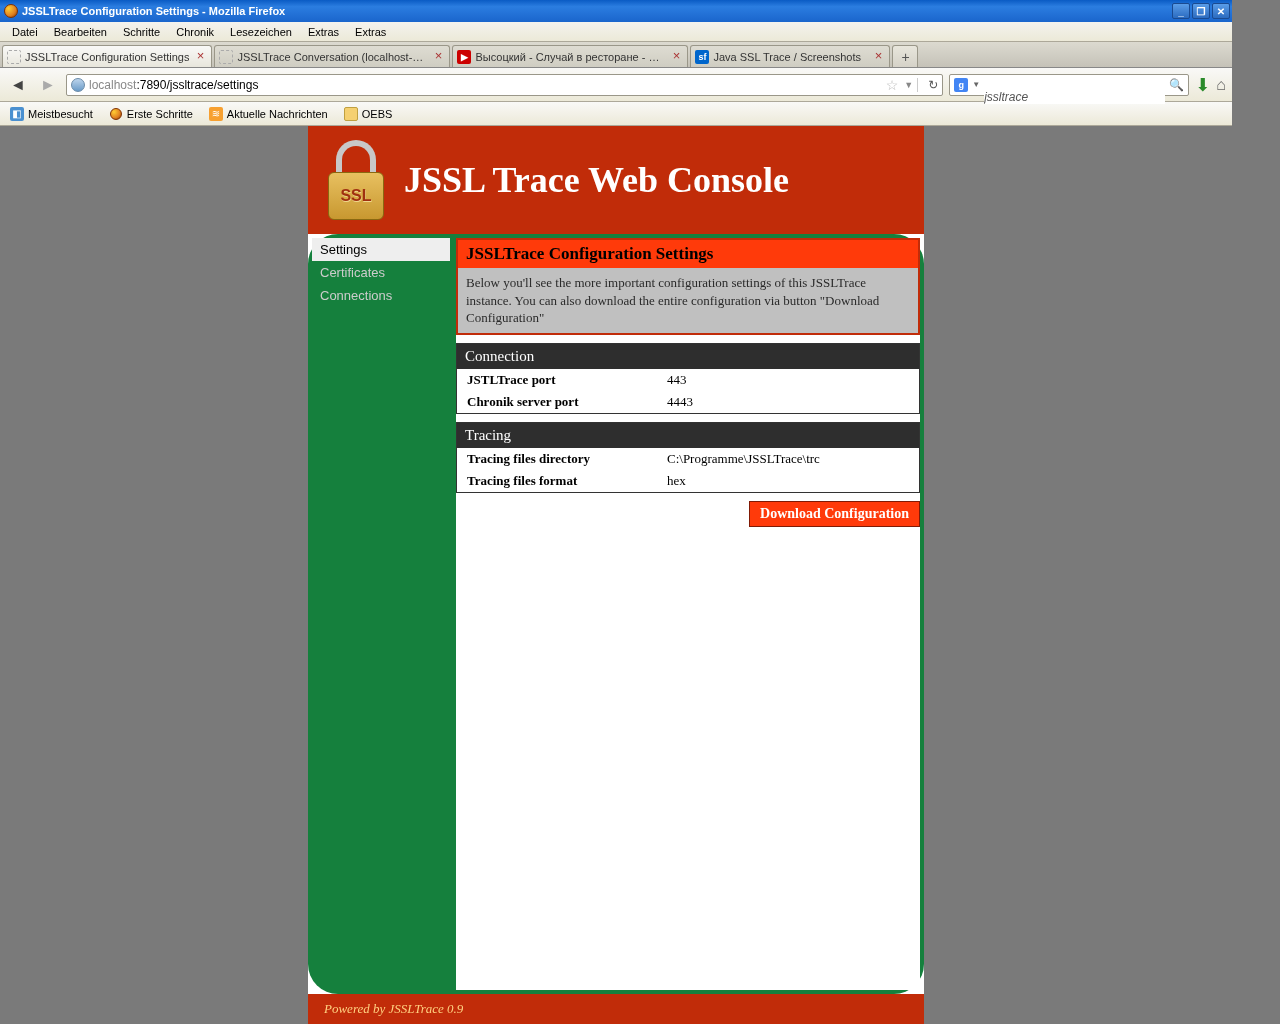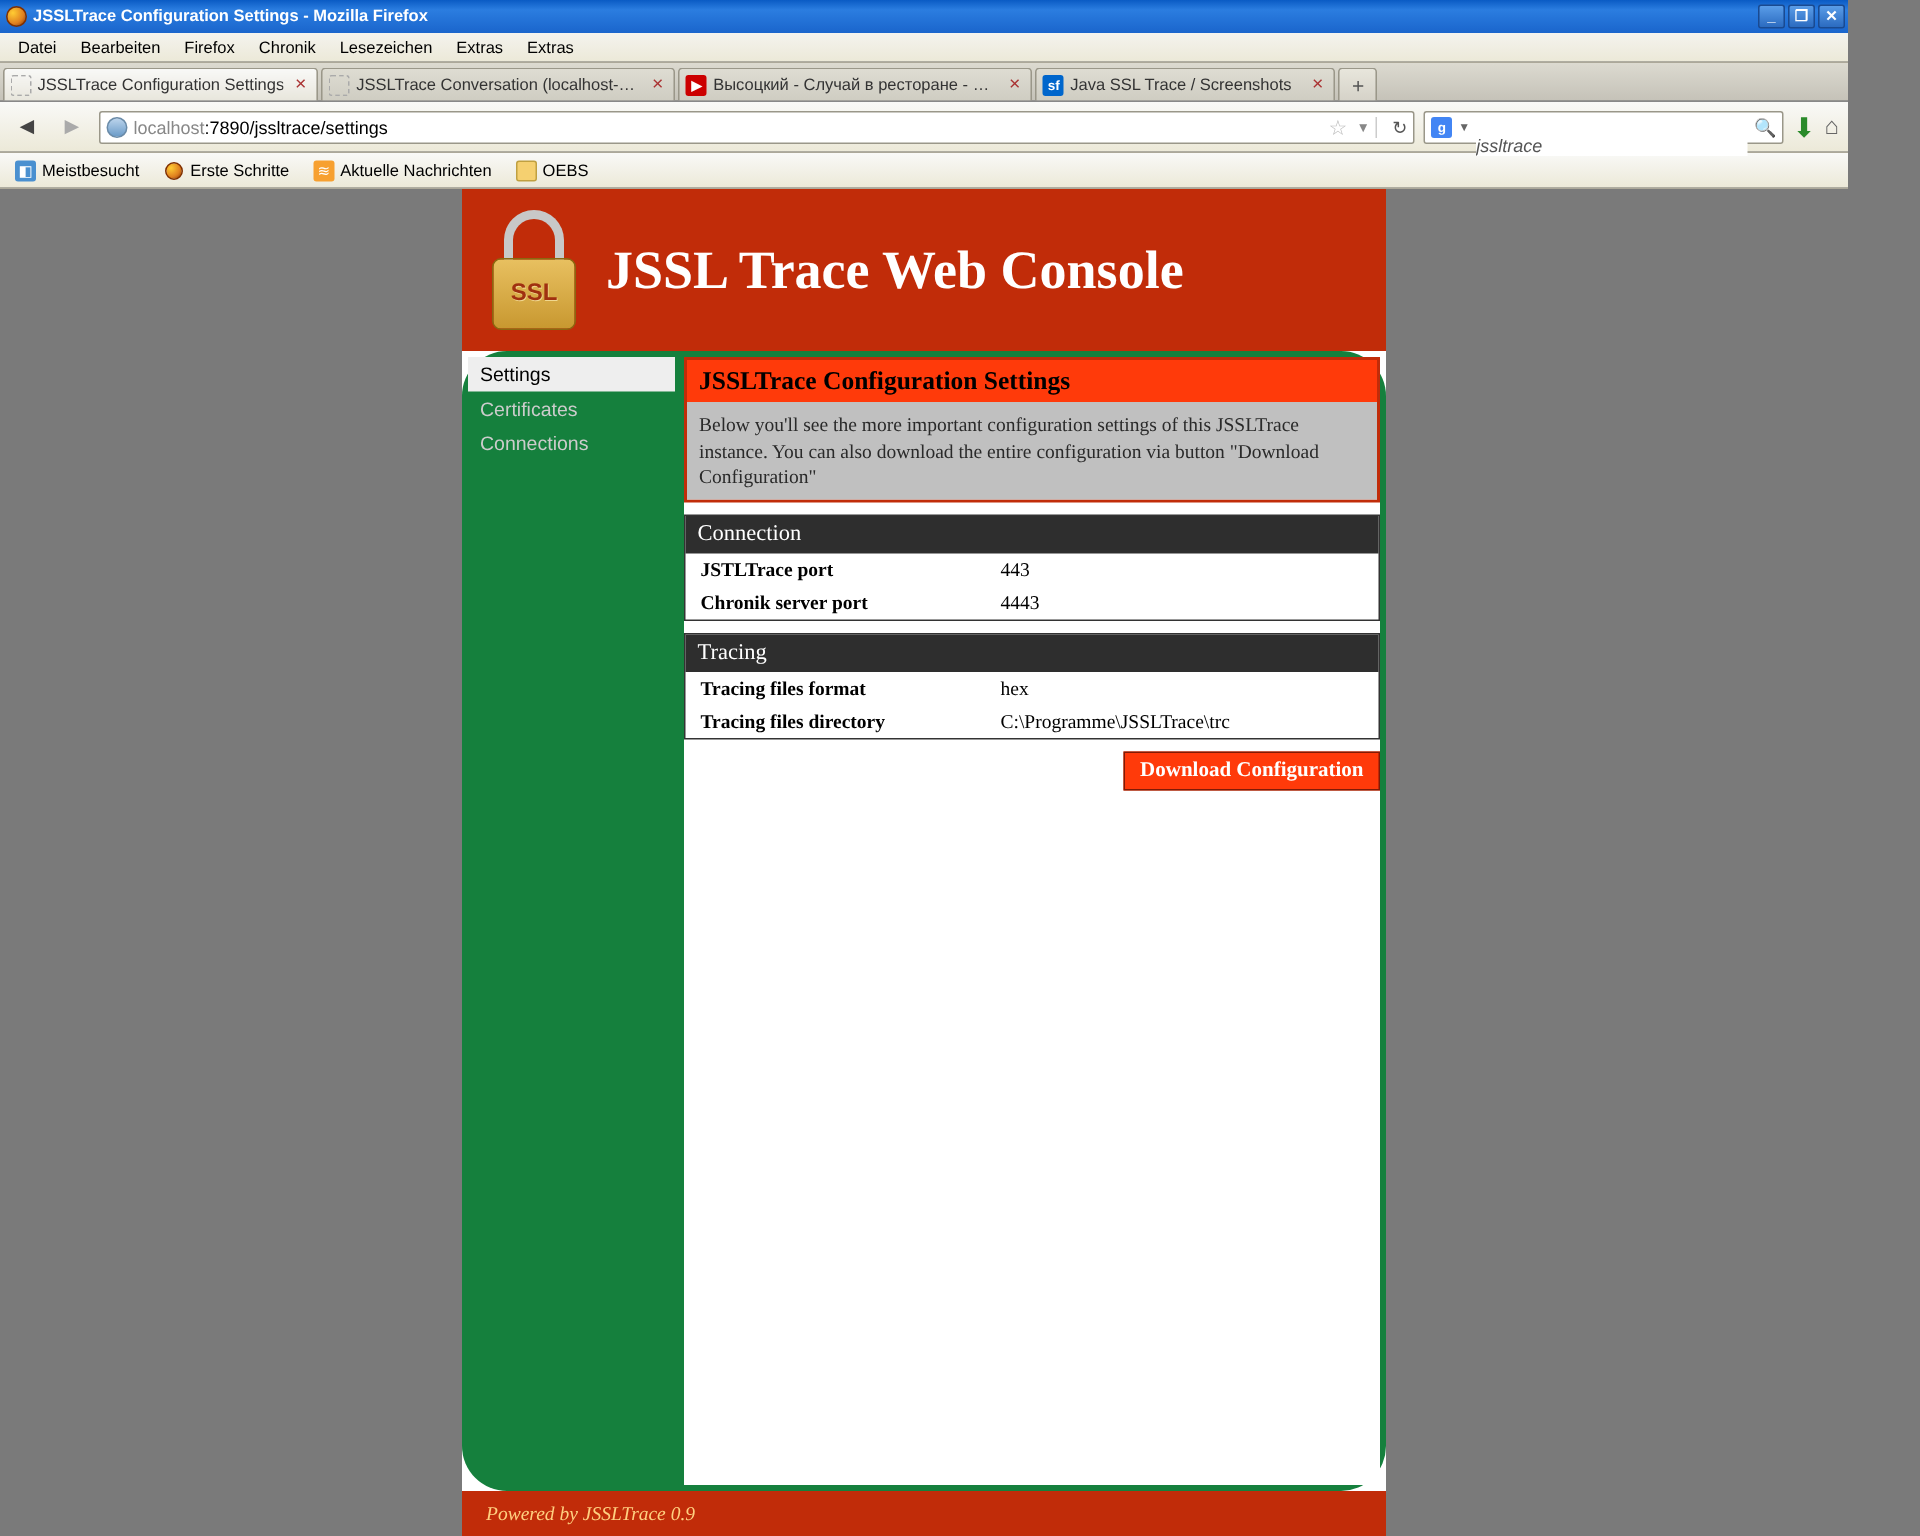--- a/index.html
+++ b/index.html
@@ -99,21 +99,21 @@
   <div class="sysbtns">
     <div class="sysbtn">_</div>
     <div class="sysbtn">❐</div>
     <div class="sysbtn">✕</div>
   </div>
 </div>
 
 <div class="menubar">
   <span>Datei</span>
   <span>Bearbeiten</span>
-  <span>Firefox</span>
+  <span>Schritte</span>
   <span>Chronik</span>
   <span>Lesezeichen</span>
   <span>Extras</span>
   <span>Extras</span>
 </div>
 
 <div class="tabbar">
   <div class="tab">
     <div class="favicon" style="border:1px dashed #aaa"></div>
     <div class="label">JSSLTrace Configuration Settings</div>
@@ -218,27 +218,27 @@
                 </tr>
           </tbody>
             </table>
         </div>
 
         <div class="section">
           <div class="shdr">Tracing</div>
           <table>
             <tbody>
                 <tr>
+                  <td class="k">Tracing files directory</td>
+                  <td>C:\Programme\JSSLTrace\trc</td>
+                </tr>
+            <tr>
                   <td class="k">Tracing files format</td>
                   <td>hex</td>
                 </tr>
-            <tr>
-                  <td class="k">Tracing files directory</td>
-                  <td>C:\Programme\JSSLTrace\trc</td>
-                </tr>
           </tbody>
             </table>
         </div>
         <div class="dlrow">
           <button class="dlcfg">Download Configuration</button>
         </div>
       </div>
     </div>
 
     <div class="pfoot">Powered by JSSLTrace 0.9</div>

